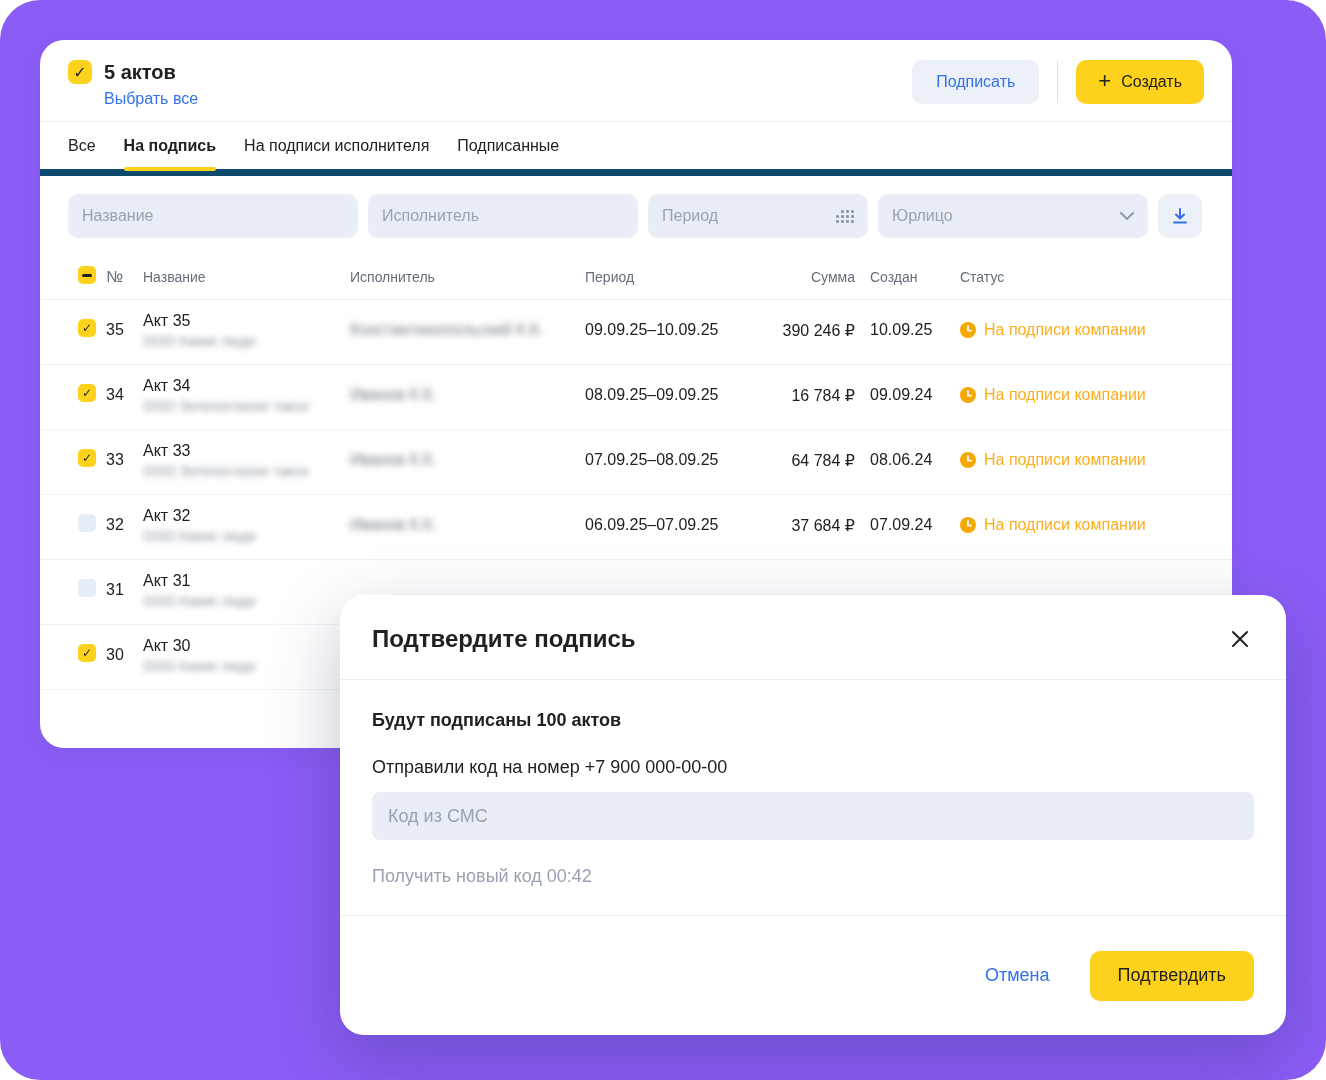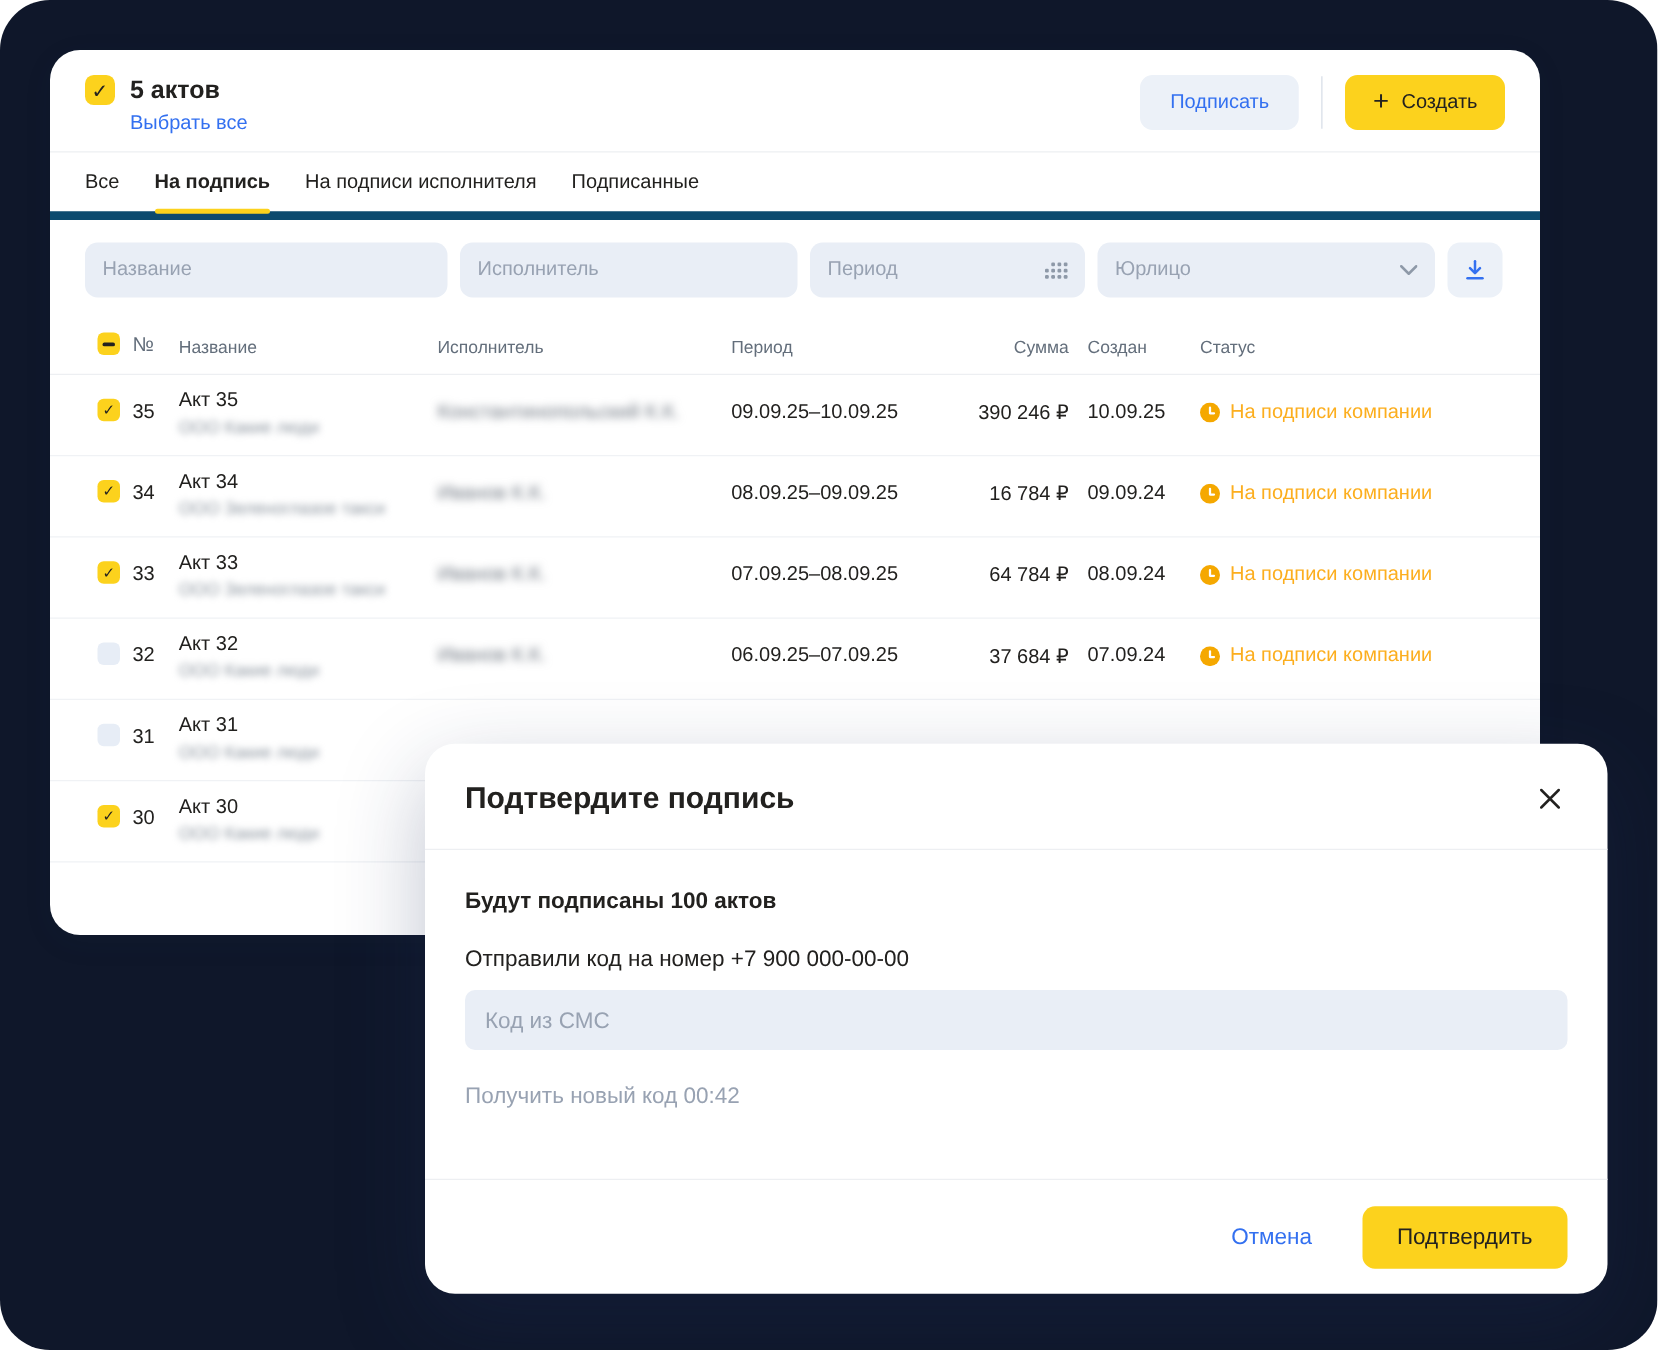--- a/index.html
+++ b/index.html
@@ -1,17 +1,17 @@
 <!DOCTYPE html>
 <html><head>
 <meta charset="utf-8">
 <style>
   * { margin:0; padding:0; box-sizing:border-box; }
   html,body { width:1326px; height:1080px; background:#ffffff; font-family:"Liberation Sans","DejaVu Sans",sans-serif; color:#22211F; }
-  .page { position:relative; width:1326px; height:1080px; background:#0f172a; border-radius:40px; overflow:hidden; }
+  .page { position:relative; width:1326px; height:1080px; background:#8b5cf6; border-radius:40px; overflow:hidden; }
 
   
   .main-card { position:absolute; left:40px; top:40px; width:1192px; height:708px; background:#fff; border-radius:24px; box-shadow:0 6px 24px rgba(30,50,90,.07); overflow:hidden; }
 
   .panel-header { height:82px; display:flex; justify-content:space-between; align-items:flex-start; padding:20px 28px 0; border-bottom:1px solid #EDEFF2; }
   .header-left { display:flex; align-items:flex-start; gap:12px; }
   .header-titles .title { font-size:20px; font-weight:700; line-height:24px; }
   .link { color:#3370F0; font-size:16px; text-decoration:none; cursor:pointer; display:inline-block; margin-top:6px; }
   .header-right { display:flex; align-items:center; gap:18px; }
   .btn { border:none; border-radius:10px; height:44px; font-size:16px; font-family:inherit; cursor:pointer; display:flex; align-items:center; justify-content:center; }
@@ -61,21 +61,21 @@
   
   .modal { position:absolute; left:340px; top:595px; width:946px; height:440px; background:#fff; border-radius:24px; box-shadow:0 24px 70px rgba(27,43,85,.28); }
   .modal-header { display:flex; justify-content:space-between; align-items:center; padding:30px 32px 26px; border-bottom:1px solid #EDEFF2; }
   .modal-title { font-size:24px; font-weight:700; }
   .close-btn { background:none; border:none; cursor:pointer; width:28px; height:28px; display:flex; align-items:center; justify-content:center; }
   .modal-body { padding:30px 32px 0; }
   .mb-line1 { font-size:18px; margin-bottom:26px;font-weight:bold; }
   .mb-line2 { font-size:18px; margin-bottom:14px; }
   .code-input { height:48px; background:#E9EEF6; border-radius:8px; display:flex; align-items:center; padding:12px 16px; color:#98A2B2; font-size:18px; cursor:text; }
   .resend { margin-top:26px; font-size:18px; color:#98A2B2; }
-  .modal-footer { position:absolute; left:0; right:0; bottom:0; height:92px; border-top:1px solid #EDEFF2; display:flex; align-items:center; justify-content:flex-end; gap:40px; padding:0 32px; }
+  .modal-footer { position:absolute; left:0; right:0; bottom:0; height:120px; border-top:1px solid #EDEFF2; display:flex; align-items:center; justify-content:flex-end; gap:40px; padding:0 32px; }
   .cancel-link { color:#3370F0; font-size:18px; background:none; border:none; font-family:inherit; cursor:pointer; }
   .confirm-btn { background:#FCD21D; color:#23221F; border:none; border-radius:10px; height:50px; padding:0 28px; font-size:18px; font-family:inherit; cursor:pointer; }
 </style>
 </head>
 <body>
 
 <div class="page">
 
   <div class="main-card">
 
@@ -197,21 +197,21 @@
     <div class="trow">
       <div class="c-check"><span class="checkbox checked"></span></div>
       <div class="c-num">33</div>
       <div class="c-name">
         <div class="act-name">Акт 33</div>
         <div class="act-company">ООО Зеленоглазое такси</div>
       </div>
       <div class="c-exec">Иванов К.К.</div>
       <div class="c-period">07.09.25–08.09.25</div>
       <div class="c-sum">64 784 ₽</div>
-      <div class="c-created">08.09.24</div>
+      <div class="c-created">08.06.24</div>
       <div class="c-status status-cell">
         <svg width="16" height="16" viewBox="0 0 16 16">
             <circle cx="8" cy="8" r="8" fill="#F5A800"></circle>
             <path d="M8 4v4.6h3.2" stroke="#fff" stroke-width="1.8" fill="none" stroke-linecap="round" stroke-linejoin="round"></path>
           </svg>
         <span>На подписи компании</span>
       </div>
     </div>
 
     <div class="trow">

